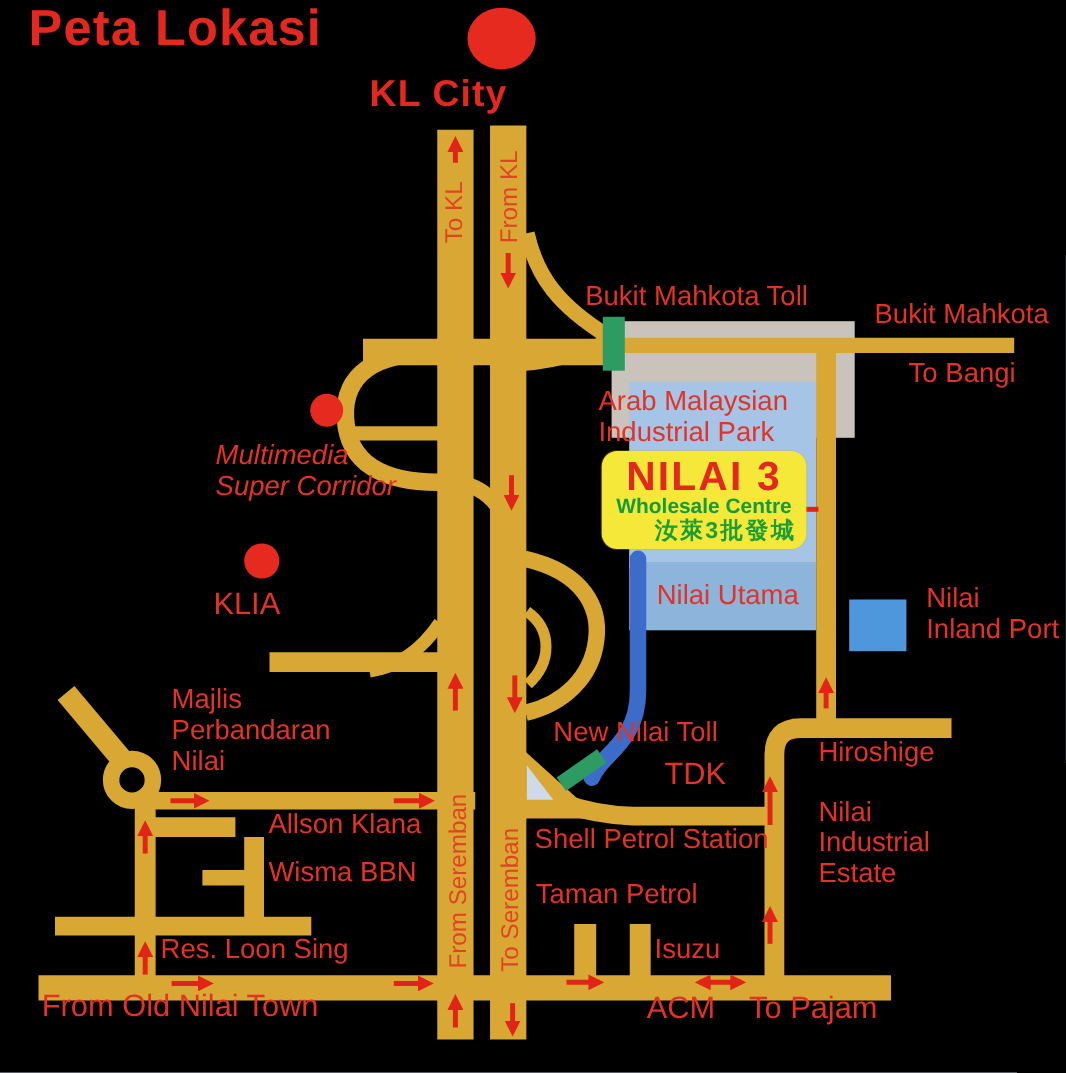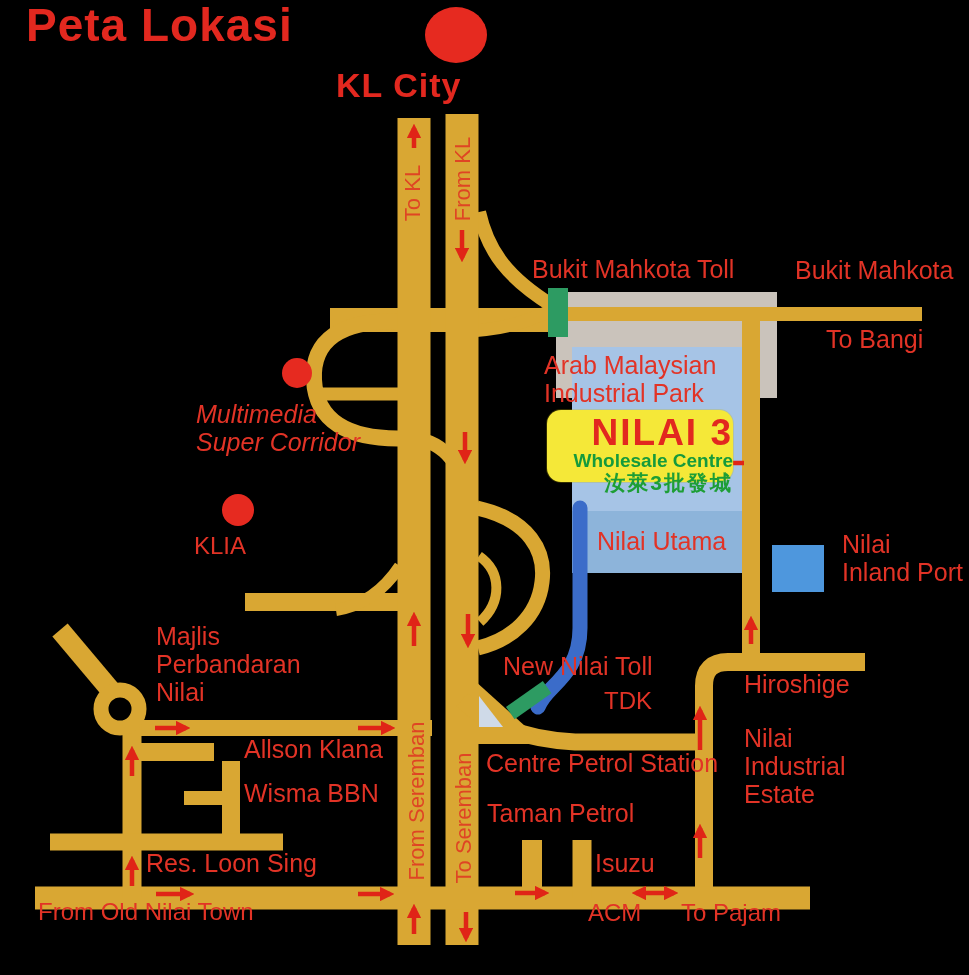--- a/index.html
+++ b/index.html
@@ -13,24 +13,24 @@
     position:absolute;color:#e23326;font-size:25px;line-height:1.12;
     white-space:pre-line;font-weight:400;letter-spacing:0px;
   }
   .big{font-weight:700;font-size:46px;letter-spacing:1px;color:#e2281f;}
   .big2{font-weight:700;font-size:34px;letter-spacing:1px;color:#e2281f;}
   .vert{
     transform:translate(-50%,-50%) rotate(-90deg);
     white-space:nowrap;color:#df4524;font-size:22px;font-weight:400;
   }
   .italic{font-style:italic;}
-  .fs24{font-size:24px;}
+  .fs24{font-size:28px;}
   .nilai-box{
-    position:absolute;left:547px;top:410px;width:186px;height:72px;
-    background:#f5e838;border-radius:14px;text-align:right;
+    position:absolute;left:547px;top:410px;width:186px;height:89px;
+    background:#f5e838;border-radius:14px;text-align:center;
     box-shadow:0 0 0 1px rgba(200,180,0,.25);
   }
   .nilai-title{margin-top:4px;font-size:37px;font-weight:700;color:#e2281f;letter-spacing:2px;line-height:1.0;}
   .nilai-sub{font-size:19px;font-weight:700;color:#159a3c;line-height:1.05;letter-spacing:0px;}
   .nilai-cjk{font-size:21px;font-weight:700;color:#1d9e35;line-height:1.15;letter-spacing:2px;padding-left:39px;}
 </style>
 </head>
 <body>
 
 <div id="stage">
@@ -121,40 +121,40 @@
 
   <div class="lbl big" style="left:26px;top:0px">Peta Lokasi</div>
   <div class="lbl big2" style="left:336px;top:66px">KL City</div>
 
   <div class="lbl vert" style="left:413px;top:193px">To KL</div>
   <div class="lbl vert" style="left:463px;top:179px">From KL</div>
   <div class="lbl vert" style="left:417px;top:801px">From Seremban</div>
   <div class="lbl vert" style="left:464px;top:818px">To Seremban</div>
 
   <div class="lbl" style="left:532px;top:255px">Bukit Mahkota Toll</div>
-  <div class="lbl" style="left:795px;top:256px">Bukit Mahkota</div>
+  <div class="lbl" style="left:795px;top:272px">Bukit Mahkota</div>
   <div class="lbl" style="left:826px;top:325px">To Bangi</div>
   <div class="lbl" style="left:544px;top:351px">Arab Malaysian
 Industrial Park</div>
   <div class="lbl italic" style="left:196px;top:400px">Multimedia
 Super Corridor</div>
   <div class="lbl fs24" style="left:194px;top:533px">KLIA</div>
   <div class="lbl" style="left:597px;top:527px;font-size:25px">Nilai Utama</div>
   <div class="lbl" style="left:842px;top:530px">Nilai
 Inland Port</div>
   <div class="lbl" style="left:156px;top:622px">Majlis
 Perbandaran
 Nilai</div>
   <div class="lbl" style="left:503px;top:652px">New Nilai Toll</div>
   <div class="lbl fs24" style="left:604px;top:688px">TDK</div>
   <div class="lbl" style="left:744px;top:670px">Hiroshige</div>
   <div class="lbl" style="left:744px;top:724px">Nilai
 Industrial
 Estate</div>
-  <div class="lbl" style="left:486px;top:749px">Centre Petrol Station</div>
+  <div class="lbl" style="left:486px;top:749px">Shell Petrol Station</div>
   <div class="lbl" style="left:244px;top:735px">Allson Klana</div>
   <div class="lbl" style="left:244px;top:779px">Wisma BBN</div>
   <div class="lbl" style="left:146px;top:849px">Res. Loon Sing</div>
   <div class="lbl fs24" style="left:38px;top:899px">From Old Nilai Town</div>
   <div class="lbl" style="left:487px;top:799px">Taman Petrol</div>
   <div class="lbl" style="left:595px;top:849px">Isuzu</div>
   <div class="lbl fs24" style="left:588px;top:900px">ACM</div>
   <div class="lbl fs24" style="left:681px;top:900px">To Pajam</div>
 
   <div class="nilai-box">

